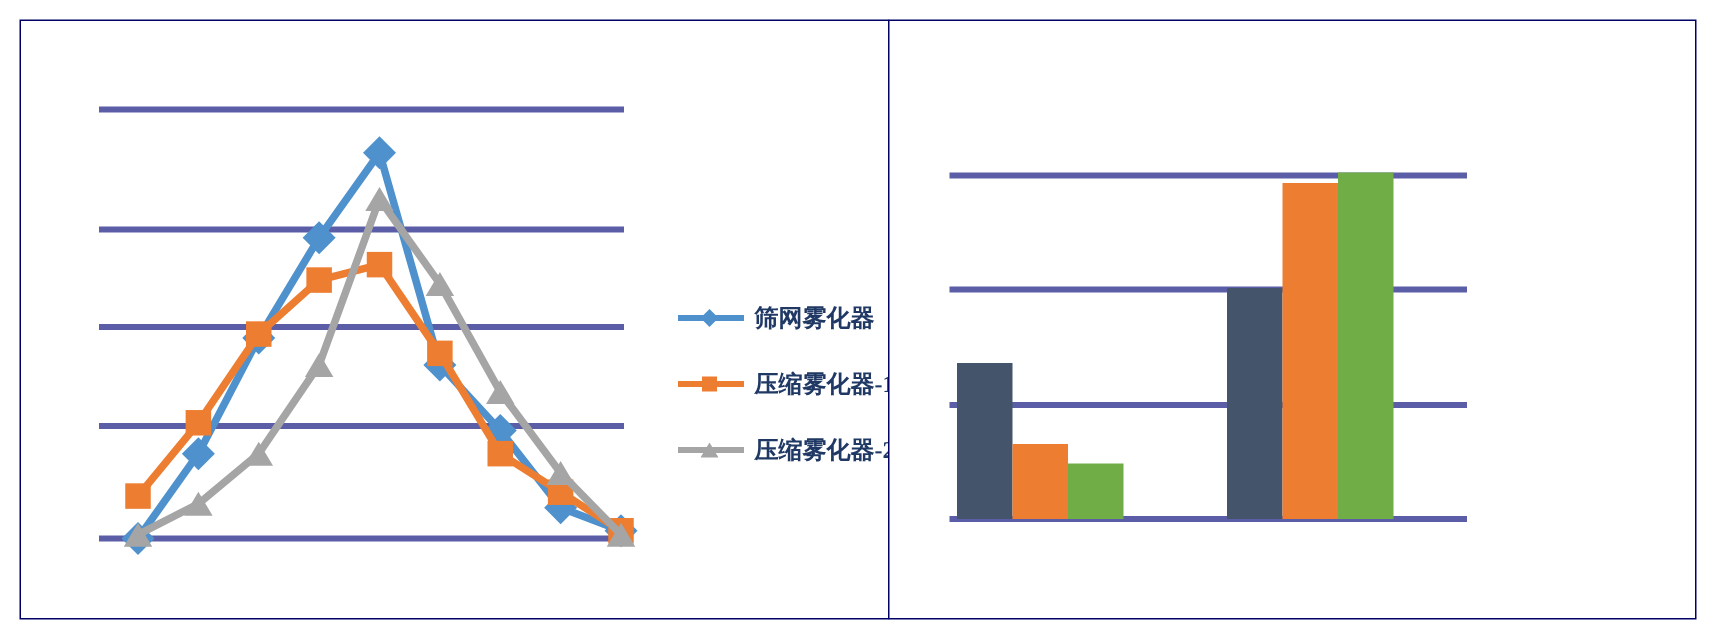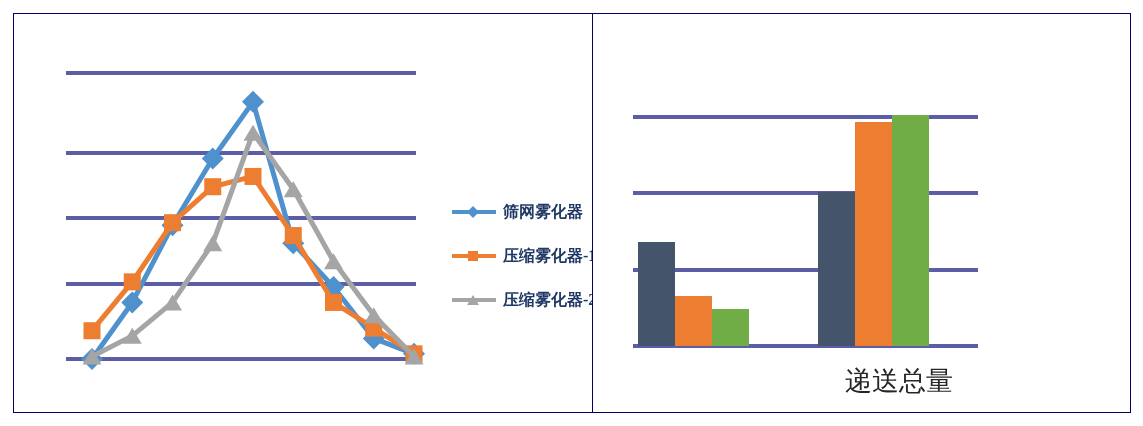--- a/index.html
+++ b/index.html
@@ -171,16 +171,15 @@
       <div id="bars-layer" style="position:absolute;left:0;top:0;width:537px;height:397px;">
           <div class="bar" style="left: 45px; top: 227.677px; width: 37px; height: 104.323px; background: rgb(68, 84, 106);"></div>
           <div class="bar" style="left: 82px; top: 282.323px; width: 37px; height: 49.6774px; background: rgb(237, 125, 49);"></div>
           <div class="bar" style="left: 119px; top: 294.742px; width: 37px; height: 37.2581px; background: rgb(112, 173, 71);"></div>
           <div class="bar" style="left: 225px; top: 178px; width: 37px; height: 154px; background: rgb(68, 84, 106);"></div>
           <div class="bar" style="left: 262px; top: 108.452px; width: 37px; height: 223.548px; background: rgb(237, 125, 49);"></div>
           <div class="bar" style="left: 299px; top: 101px; width: 37px; height: 231px; background: rgb(112, 173, 71);"></div>
         </div>
     </div>
 
-    <div class="cat-label" style="left:252px;top:349px;">递送总量</div>
 
   </div>
 </div>
 
 </body></html>

